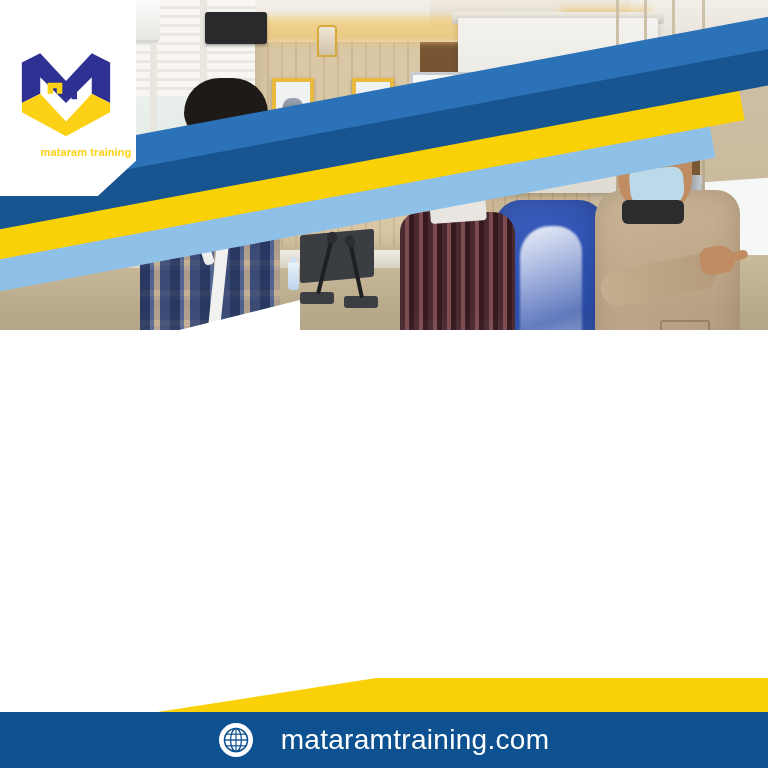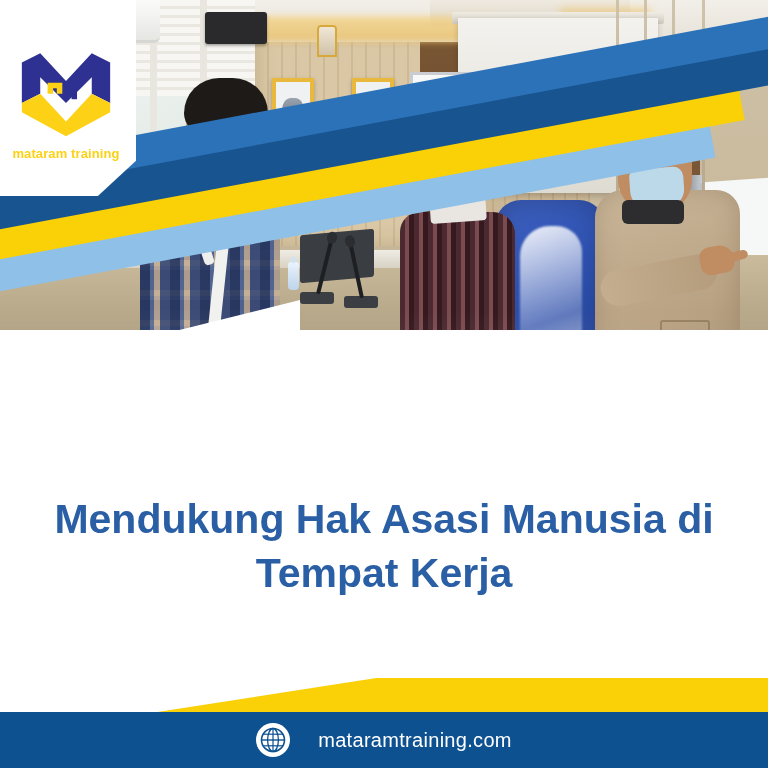--- a/index.html
+++ b/index.html
@@ -392,24 +392,25 @@
     clip-path: polygon(0 0, 100% 0, 100% 82%, 72% 100%, 0 100%);
   }
   .logo-mark{
     position:absolute; left:20px; top:46px; width:92px; height:92px;
   }
   .logo-mark svg{ display:block; width:92px; height:92px; }
   .logo-text{
     position:absolute; left:0; top:146px; width:132px;
     text-align:center;
     color:#fcd116;
-    font-size:13px;
+    font-size:11px;
     font-weight:700;
     letter-spacing:.1px;
     font-family:"Liberation Sans", sans-serif;
+    padding-left:20px;
   }
 
   
   .title{
     position:absolute; left:0; top:392px; width:768px;
     text-align:center;
     font-size:62px;
     font-weight:700;
     letter-spacing:1.5px;
     color:#0b5191;
@@ -438,21 +439,21 @@
   }
   .globe{
     width:34px; height:34px; border-radius:50%;
     background:#ffffff;
     display:flex; align-items:center; justify-content:center;
     flex:0 0 auto;
   }
   .globe svg{ display:block; }
   .footer-text{
     color:#ffffff;
-    font-size:20px;
+    font-size:28px;
     font-weight:400;
     letter-spacing:.3px;
     font-family:"Liberation Sans", sans-serif;
     margin-left:14px;
   }
 </style>
 </head>
 <body>
 
 <div id="poster">
@@ -564,21 +565,20 @@
         <polygon points="2,62 22,52 50,82 78,52 98,62 98,72 50,98 2,72" fill="#fcd116"></polygon>
 
         <polygon points="30,52 30,40 46,40 46,52 40,52 40,46 36,46 36,52" fill="#fcd116"></polygon>
         <polygon points="47,40 62,40 62,58 56,58 56,46 53,46 53,58 47,58" fill="#2e3192"></polygon>
       </svg>
     </div>
     <div class="logo-text">mataram training</div>
   </div>
 
 
-  <div class="subtitle">Mendukung Hak Asasi Manusia di Tempat Kerja</div>
 
   <div class="bottom-yellow"></div>
 
   <div class="footer">
     <span class="globe">
       <svg width="26" height="26" viewBox="0 0 26 26" xmlns="http://www.w3.org/2000/svg">
         <circle cx="13" cy="13" r="11.5" fill="none" stroke="#0d5190" stroke-width="1.6"></circle>
         <ellipse cx="13" cy="13" rx="5.4" ry="11.5" fill="none" stroke="#0d5190" stroke-width="1.3"></ellipse>
         <line x1="1.5" y1="13" x2="24.5" y2="13" stroke="#0d5190" stroke-width="1.4"></line>
         <path d="M3.2 7.2 H22.8" fill="none" stroke="#0d5190" stroke-width="1.2"></path>

